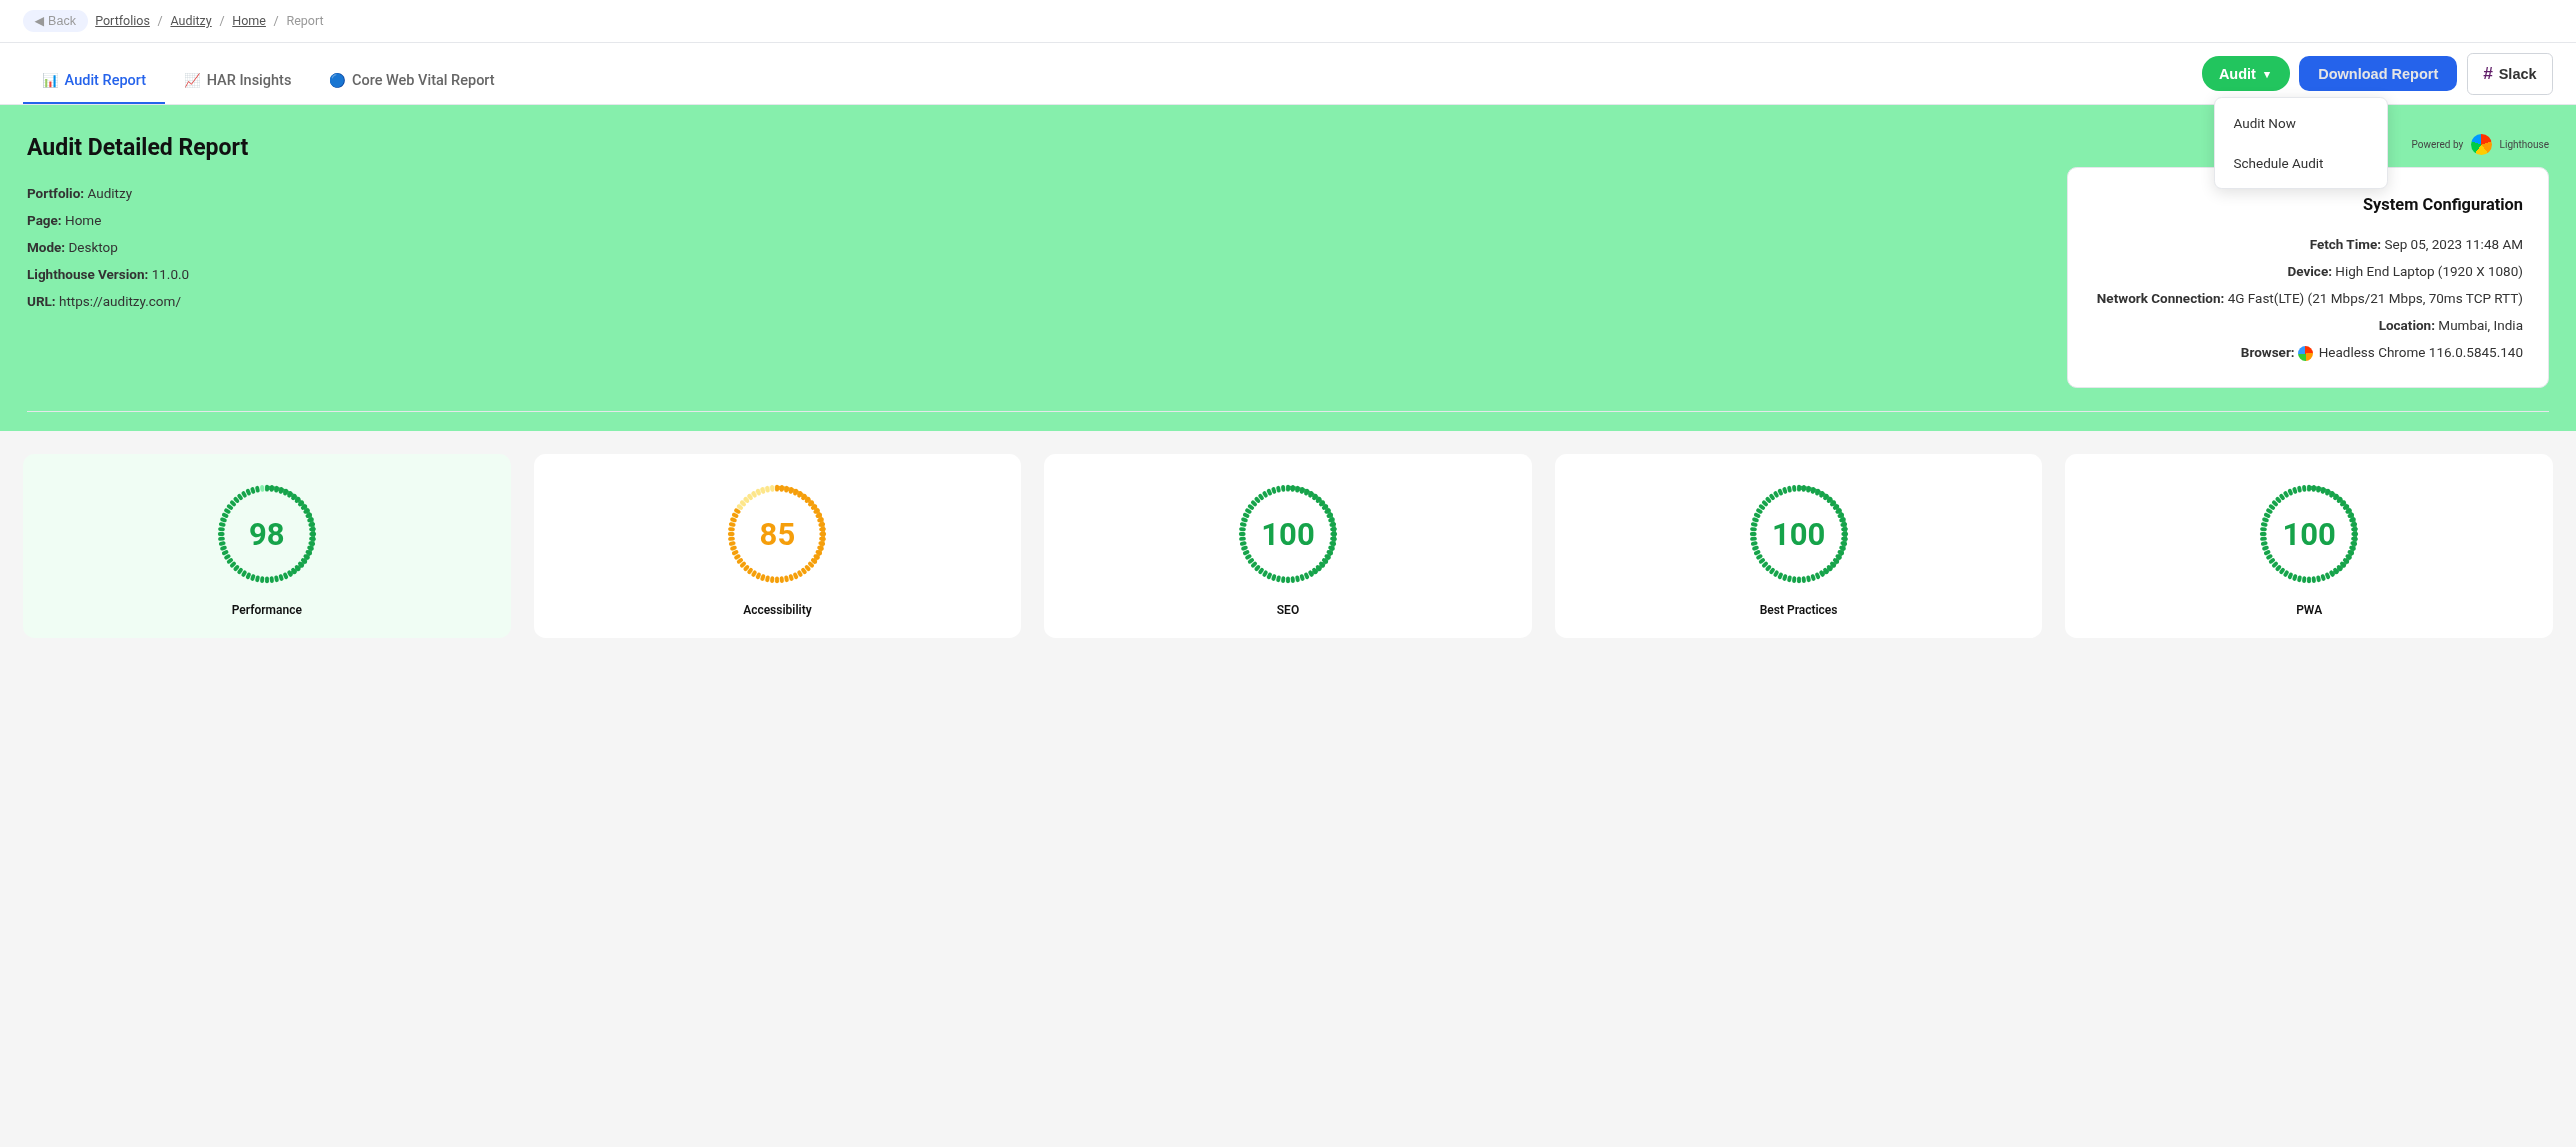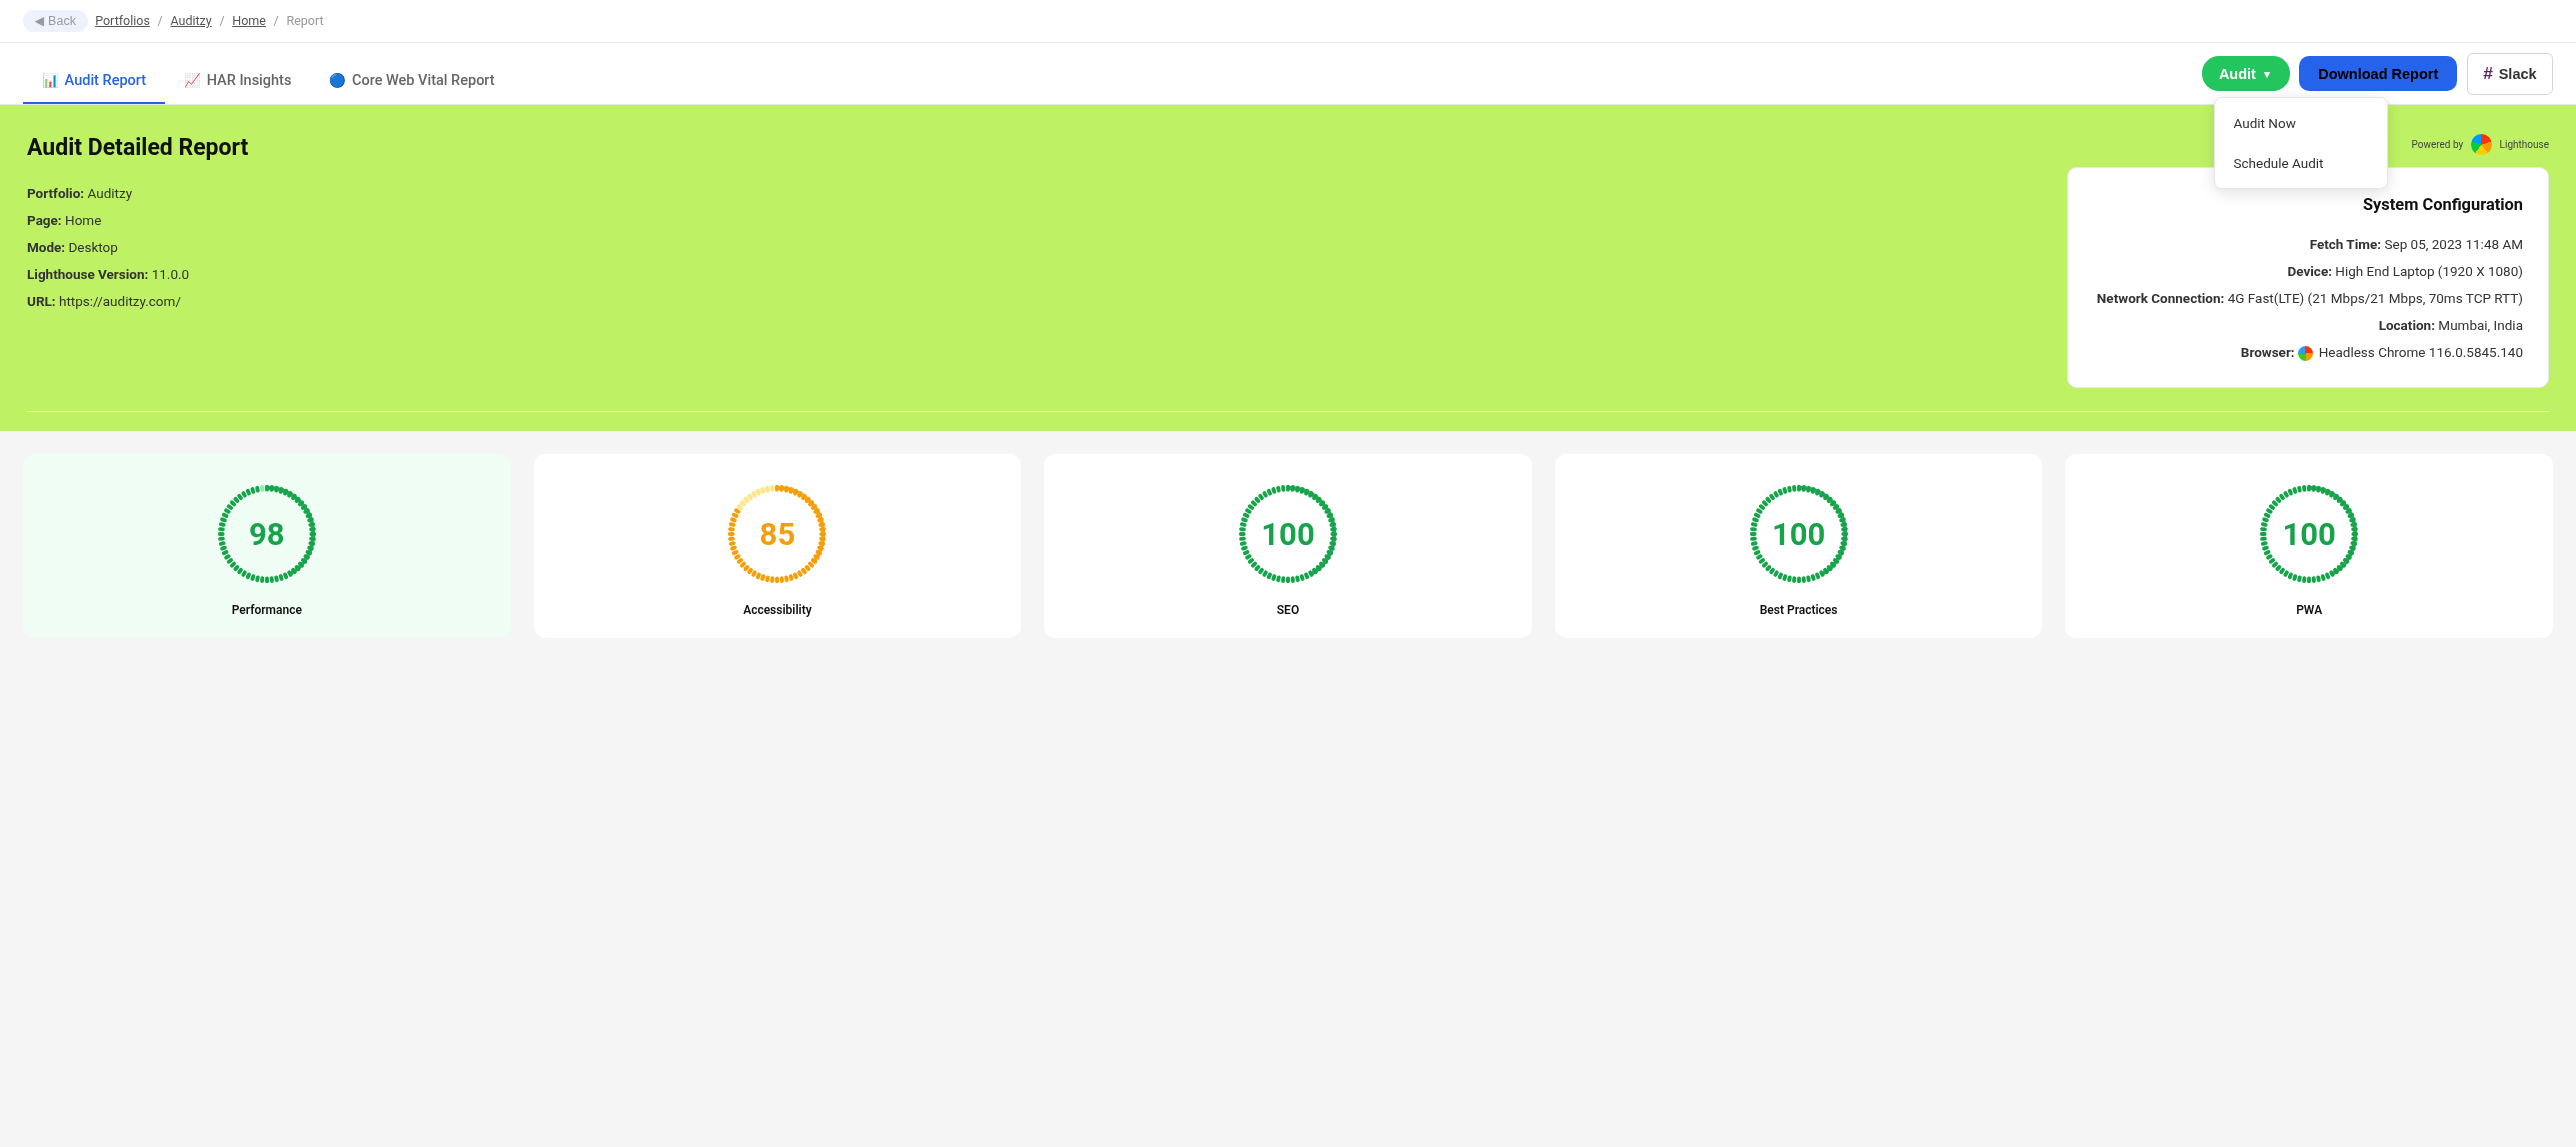--- a/index.html
+++ b/index.html
@@ -44,21 +44,21 @@
     }
     .tab.active { color: #2563eb; border-bottom: 2.9px solid #2563eb; }
     .tab-icon { font-size: 13.5px; }
     .tab-actions { display: flex; align-items: center; gap: 9.6px; padding: 9.6px 0; }
     .btn-audit {
       background: #22c55e; color: #fff; border: none; border-radius: 17px;
       padding: 9.6px 17.4px; font-size: 14.5px; cursor: pointer; font-weight: 600;
       display: flex; align-items: center; gap: 5.8px;
     }
     .btn-download {
-      background: #2563eb; color: #000000; border: none; border-radius: 10px;
+      background: #2563eb; color: #e5e5e5; border: none; border-radius: 10px;
       padding: 9.6px 19px; font-size: 14.5px; cursor: pointer; font-weight: 600;
     }
     .btn-slack {
       background: #fff; color: #333; border: 1.4px solid #d1d5db; border-radius: 5.8px;
       padding: 9.6px 15.4px; font-size: 14.5px; cursor: pointer; font-weight: 600;
       display: flex; align-items: center; gap: 5.8px;
     }
     .chevron { font-size: 10.6px; }
 
     
@@ -66,21 +66,21 @@
     .dropdown-menu {
       position: absolute; top: calc(100% + 5.8px); left: 12px; z-index: 100;
       background: #fff; border: 1px solid #e5e7eb; border-radius: 7.7px;
       box-shadow: 0 3.9px 15.4px rgba(0,0,0,0.12); min-width: 174px; padding: 5.8px 0;
     }
     .dropdown-item {
       padding: 11.6px 19px; font-size: 13.5px; color: #333; cursor: pointer;
     }
 
     
-    .main-content { background: #bef264; padding: 29px 27px 19px; }
+    .main-content { background: #86efac; padding: 29px 27px 19px; }
     .report-title { font-size: 23px; font-weight: 700; margin-bottom: 19px; color: #111; }
     .report-meta { font-size: 13.5px; line-height: 2; }
     .report-meta .label { font-weight: 700; }
     .report-meta .value { font-weight: 400; color: #333; }
 
     .top-section { display: flex; justify-content: space-between; align-items: flex-start; }
     .meta-left {}
 
     .powered-by {
       display: flex; align-items: center; gap: 7.7px;

